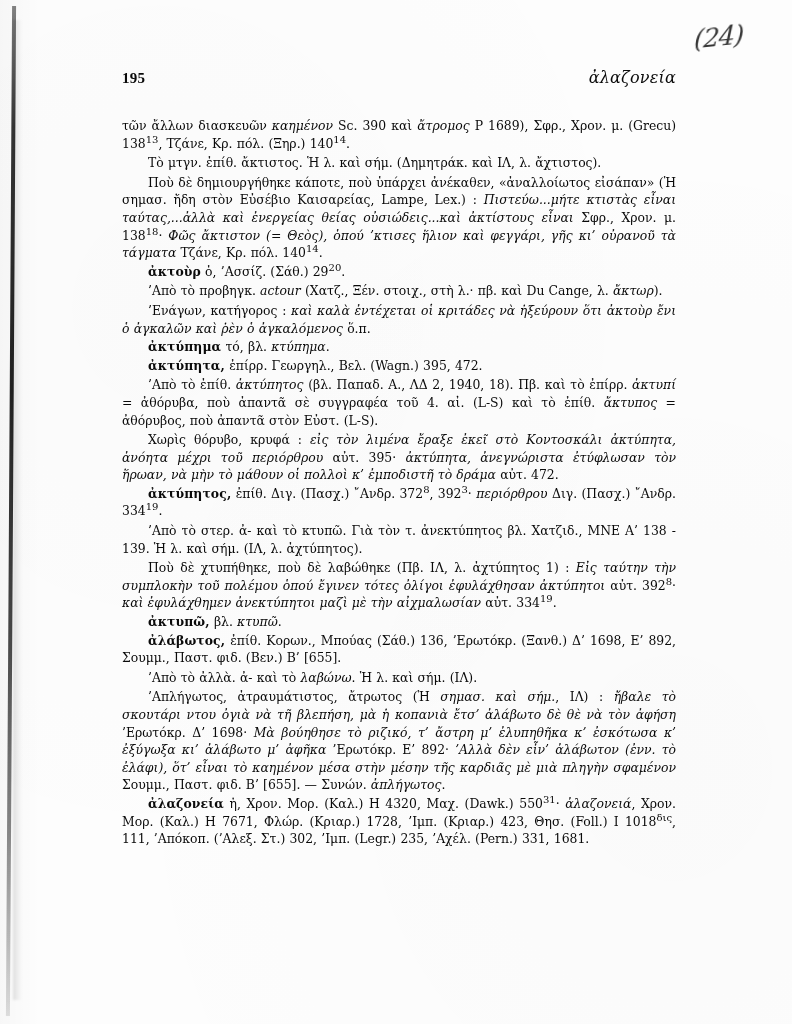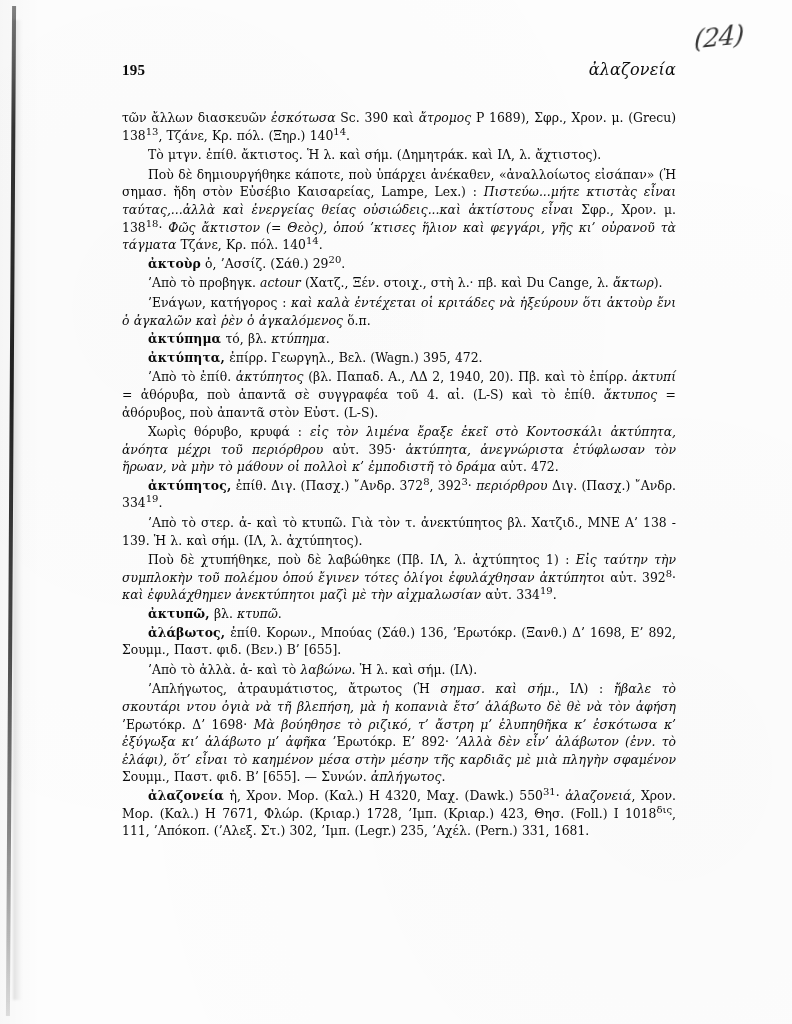--- a/index.html
+++ b/index.html
@@ -60,21 +60,21 @@
     height: 980px;
     background: linear-gradient(90deg, rgba(0,0,0,0.10), rgba(0,0,0,0));
     filter: blur(1.2px);
     pointer-events: none;
   }
 
   
   #content {
     position: absolute;
     left: 122px;
-    top: 60px;
+    top: 68px;
     width: 554px;
   }
 
   
   .running-head {
     display: flex;
     align-items: baseline;
     justify-content: space-between;
     margin-bottom: 30px;
   }
@@ -158,35 +158,35 @@
 
   <div id="content">
 
     <div class="running-head">
       <span class="folio">195</span>
       <span class="running-word">ἀλαζονεία</span>
     </div>
 
     <div id="entries-root">
         <div class="entry">
-          <p class="para hang"><span>τῶν ἄλλων διασκευῶν </span><span class="it">ἐσκότωσα</span><span> Sc. 390 καὶ </span><span class="it">ἄτρομος</span><span> P 1689), Σφρ., Χρον. μ. (Grecu) 138</span><sup class="sup">13</sup><span>, Τζάνε, Κρ. πόλ. (Ξηρ.) 140</span><sup class="sup">14</sup><span>.</span></p>
+          <p class="para hang"><span>τῶν ἄλλων διασκευῶν </span><span class="it">καημένον</span><span> Sc. 390 καὶ </span><span class="it">ἄτρομος</span><span> P 1689), Σφρ., Χρον. μ. (Grecu) 138</span><sup class="sup">13</sup><span>, Τζάνε, Κρ. πόλ. (Ξηρ.) 140</span><sup class="sup">14</sup><span>.</span></p>
           <p class="para indent sub"><span>Τὸ μτγν. ἐπίθ. ἄκτιστος. Ἡ λ. καὶ σήμ. (Δημητράκ. καὶ ΙΛ, λ. ἄχτιστος).</span></p>
           <p class="para indent sub"><span>Ποὺ δὲ δημιουργήθηκε κάποτε, ποὺ ὑπάρχει ἀνέκαθεν, «ἀναλλοίωτος εἰσάπαν» (Ἡ σημασ. ἤδη στὸν Εὐσέβιο Καισαρείας, Lampe, Lex.) : </span><span class="it">Πιστεύω...μήτε κτιστὰς εἶναι ταύτας,...ἀλλὰ καὶ ἐνεργείας θείας οὐσιώδεις...καὶ ἀκτίστους εἶναι</span><span> Σφρ., Χρον. μ. 138</span><sup class="sup">18</sup><span>· </span><span class="it">Φῶς ἄκτιστον (= Θεὸς), ὁπού ’κτισες ἥλιον καὶ φεγγάρι,    γῆς κι’ οὐρανοῦ τὰ τάγματα</span><span> Τζάνε, Κρ. πόλ. 140</span><sup class="sup">14</sup><span>.</span></p>
         </div>
         <div class="entry">
           <p class="para indent"><span class="headword">ἀκτοὺρ</span><span> ὁ, ’Ασσίζ. (Σάθ.) 29</span><sup class="sup">20</sup><span>.</span></p>
           <p class="para indent sub"><span>’Απὸ τὸ προβηγκ. </span><span class="it">actour</span><span> (Χατζ., Ξέν. στοιχ., στὴ λ.· πβ. καὶ Du Cange, λ. </span><span class="it">ἄκτωρ</span><span>).</span></p>
           <p class="para indent sub"><span>’Ενάγων, κατήγορος : </span><span class="it">καὶ καλὰ ἐντέχεται οἱ κριτάδες νὰ ἠξεύρουν ὅτι ἀκτοὺρ ἔνι ὁ ἀγκαλῶν καὶ ῥὲν ὁ ἀγκαλόμενος</span><span> ὅ.π.</span></p>
         </div>
         <div class="entry">
           <p class="para indent"><span class="headword">ἀκτύπημα</span><span> τό, βλ. </span><span class="it">κτύπημα</span><span>.</span></p>
         </div>
         <div class="entry">
           <p class="para indent"><span class="headword">ἀκτύπητα,</span><span> ἐπίρρ. Γεωργηλ., Βελ. (Wagn.) 395, 472.</span></p>
-          <p class="para indent sub"><span>’Απὸ τὸ ἐπίθ. </span><span class="it">ἀκτύπητος</span><span> (βλ. Παπαδ. Α., ΛΔ 2, 1940, 20). Πβ. καὶ τὸ ἐπίρρ. </span><span class="it">ἀκτυπί</span><span> = ἀθόρυβα, ποὺ ἀπαντᾶ σὲ συγγραφέα τοῦ 4. αἰ. (L-S) καὶ τὸ ἐπίθ. </span><span class="it">ἄκτυπος</span><span> = ἀθόρυβος, ποὺ ἀπαντᾶ στὸν Εὐστ. (L-S).</span></p>
+          <p class="para indent sub"><span>’Απὸ τὸ ἐπίθ. </span><span class="it">ἀκτύπητος</span><span> (βλ. Παπαδ. Α., ΛΔ 2, 1940, 18). Πβ. καὶ τὸ ἐπίρρ. </span><span class="it">ἀκτυπί</span><span> = ἀθόρυβα, ποὺ ἀπαντᾶ σὲ συγγραφέα τοῦ 4. αἰ. (L-S) καὶ τὸ ἐπίθ. </span><span class="it">ἄκτυπος</span><span> = ἀθόρυβος, ποὺ ἀπαντᾶ στὸν Εὐστ. (L-S).</span></p>
           <p class="para indent sub"><span>Χωρὶς θόρυβο, κρυφά : </span><span class="it">εἰς τὸν λιμένα ἔραξε ἐκεῖ στὸ Κοντοσκάλι    ἀκτύπητα, ἀνόητα μέχρι τοῦ περιόρθρου</span><span> αὐτ. 395· </span><span class="it">ἀκτύπητα, ἀνεγνώριστα ἐτύφλωσαν τὸν ἥρωαν,    νὰ μὴν τὸ μάθουν οἱ πολλοὶ κ’ ἐμποδιστῆ τὸ δράμα</span><span> αὐτ. 472.</span></p>
         </div>
         <div class="entry">
           <p class="para indent"><span class="headword">ἀκτύπητος,</span><span> ἐπίθ. Διγ. (Πασχ.) ῎Ανδρ. 372</span><sup class="sup">8</sup><span>, 392</span><sup class="sup">3</sup><span>· </span><span class="it">περιόρθρου</span><span> Διγ. (Πασχ.) ῎Ανδρ. 334</span><sup class="sup">19</sup><span>.</span></p>
           <p class="para indent sub"><span>’Απὸ τὸ στερ. ἀ- καὶ τὸ κτυπῶ. Γιὰ τὸν τ. ἀνεκτύπητος βλ. Χατζιδ., ΜΝΕ Α’ 138 - 139. Ἡ λ. καὶ σήμ. (ΙΛ, λ. ἀχτύπητος).</span></p>
           <p class="para indent sub"><span>Ποὺ δὲ χτυπήθηκε, ποὺ δὲ λαβώθηκε (Πβ. ΙΛ, λ. ἀχτύπητος 1) : </span><span class="it">Εἰς ταύτην τὴν συμπλοκὴν τοῦ πολέμου ὁπού ἔγινεν τότες ὀλίγοι ἐφυλάχθησαν ἀκτύπητοι</span><span> αὐτ. 392</span><sup class="sup">8</sup><span>· </span><span class="it">καὶ ἐφυλάχθημεν ἀνεκτύπητοι μαζὶ μὲ τὴν αἰχμαλωσίαν</span><span> αὐτ. 334</span><sup class="sup">19</sup><span>.</span></p>
         </div>
         <div class="entry">
           <p class="para indent"><span class="headword">ἀκτυπῶ,</span><span> βλ. </span><span class="it">κτυπῶ</span><span>.</span></p>
         </div>

